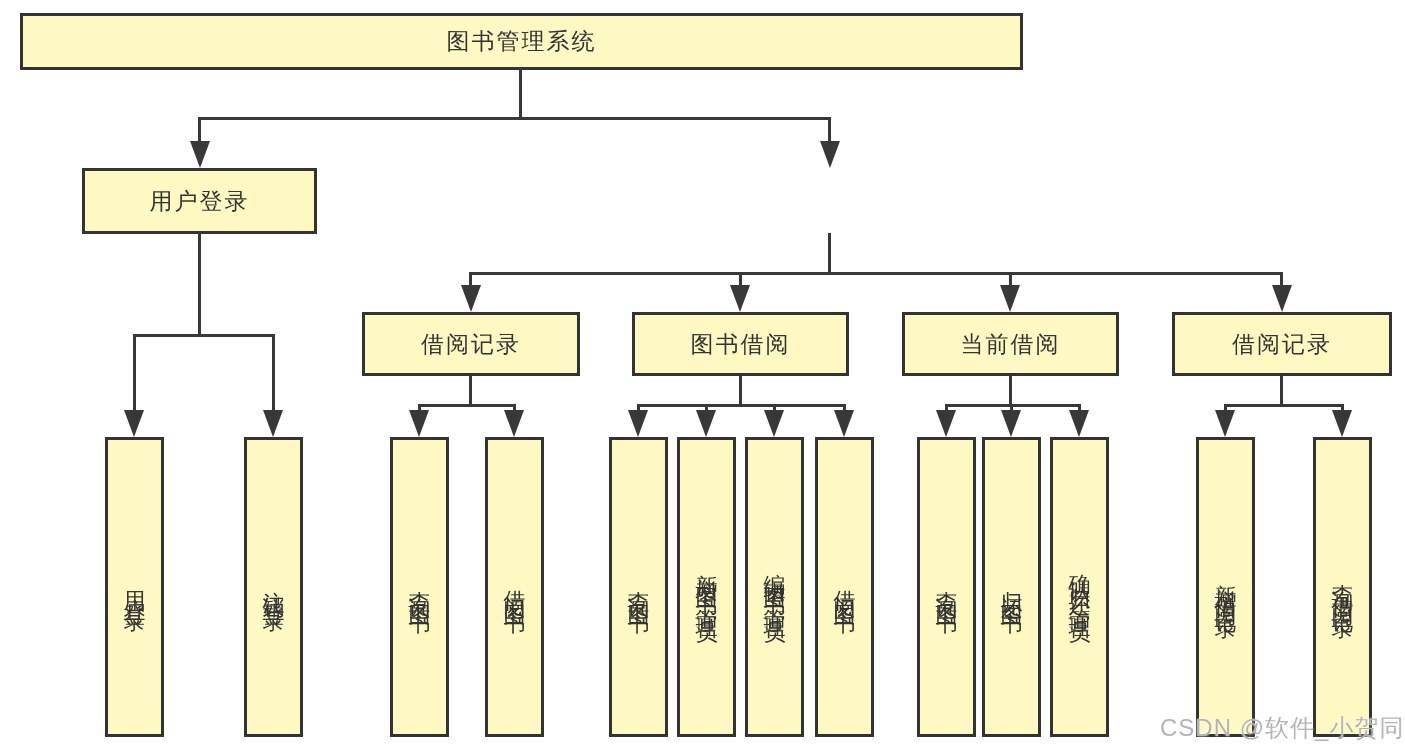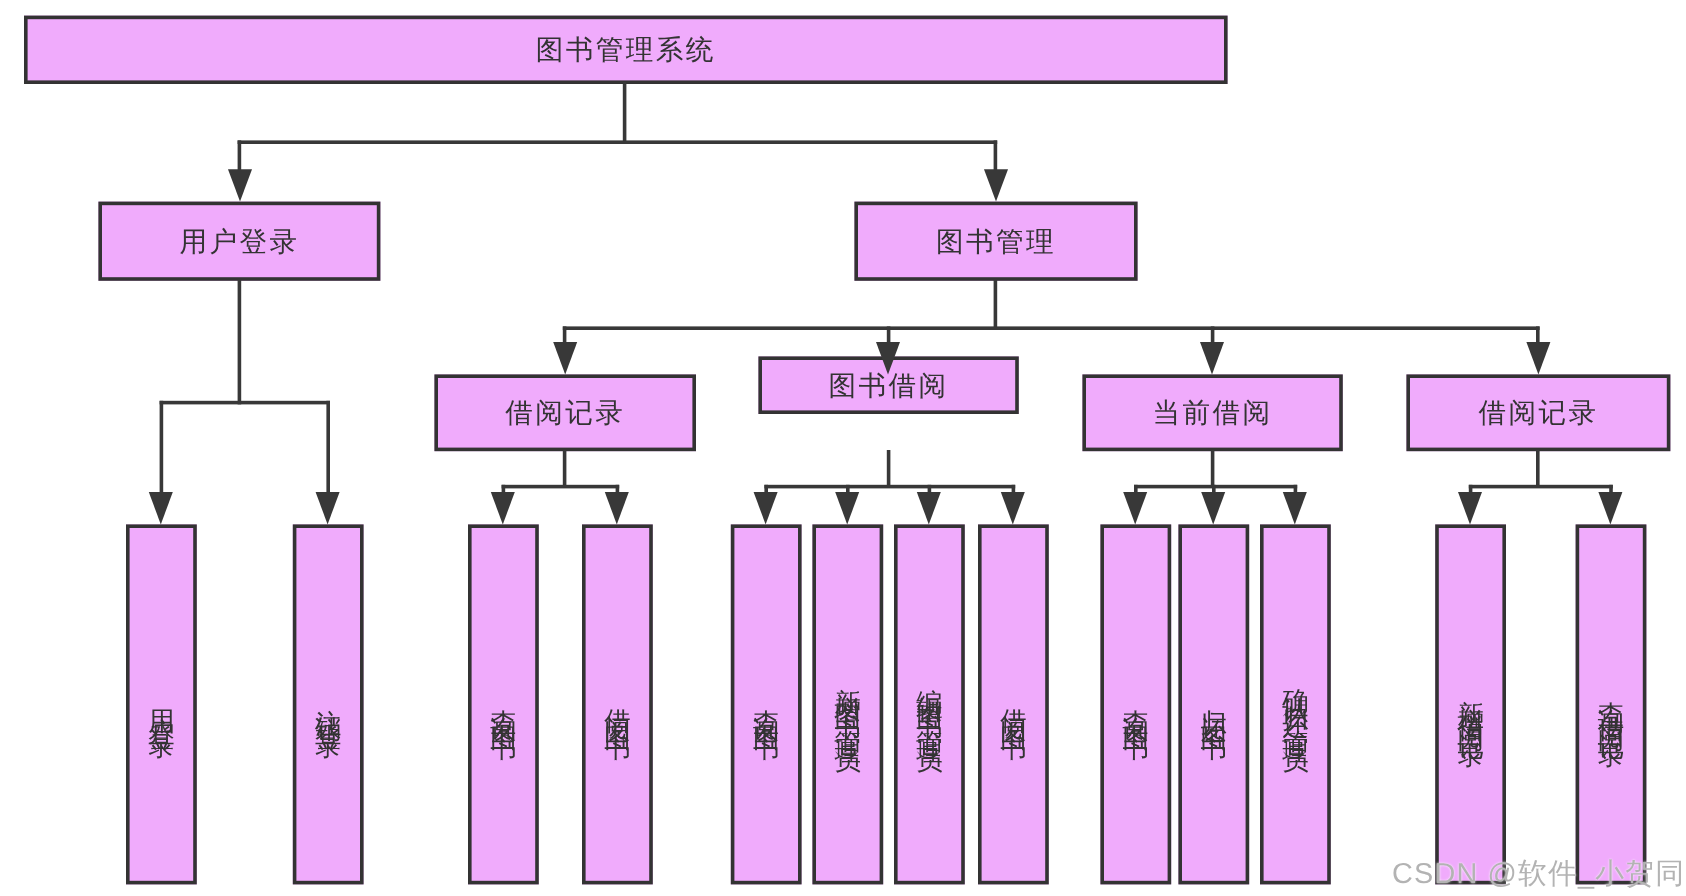--- a/index.html
+++ b/index.html
@@ -7,21 +7,21 @@
     position:relative;
     width:1405px;height:747px;
     background:#ffffff;
     overflow:hidden;
     font-family:"Liberation Sans", sans-serif;
   }
   .box{
     position:absolute;
     box-sizing:border-box;
     border:3px solid #333333;
-    background:#f0abfc;
+    background:#fef9c3;
     display:flex;
     align-items:center;
     justify-content:center;
   }
   .hlabel{
     font-size:23px;
     letter-spacing:2px;
     color:#333333;
     white-space:nowrap;
   }
@@ -60,28 +60,25 @@
 
 <div id="canvas">
 
   <div class="box" style="left:20px;top:13px;width:1003px;height:57px">
     <span class="hlabel">图书管理系统</span>
   </div>
 
   <div class="box" style="left:82px;top:168px;width:235px;height:66px">
     <span class="hlabel">用户登录</span>
   </div>
-  <div class="box" style="left:712px;top:168px;width:236px;height:66px">
-    <span class="hlabel">图书管理</span>
-  </div>
 
   <div class="box" style="left:362px;top:312px;width:218px;height:64px">
     <span class="hlabel">借阅记录</span>
   </div>
-  <div class="box" style="left:632px;top:297px;width:217px;height:48px">
+  <div class="box" style="left:632px;top:312px;width:217px;height:64px">
     <span class="hlabel">图书借阅</span>
   </div>
   <div class="box" style="left:1172px;top:312px;width:220px;height:64px">
     <span class="hlabel">借阅记录</span>
   </div>
   <div class="box" style="left:902px;top:312px;width:217px;height:64px">
     <span class="hlabel">当前借阅</span>
   </div>
 
   <div class="box" style="left:105px;top:437px;width:59px;height:300px">

